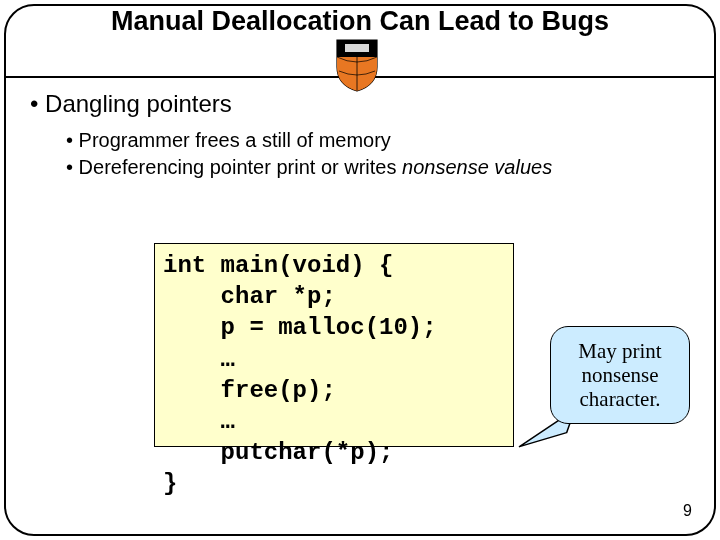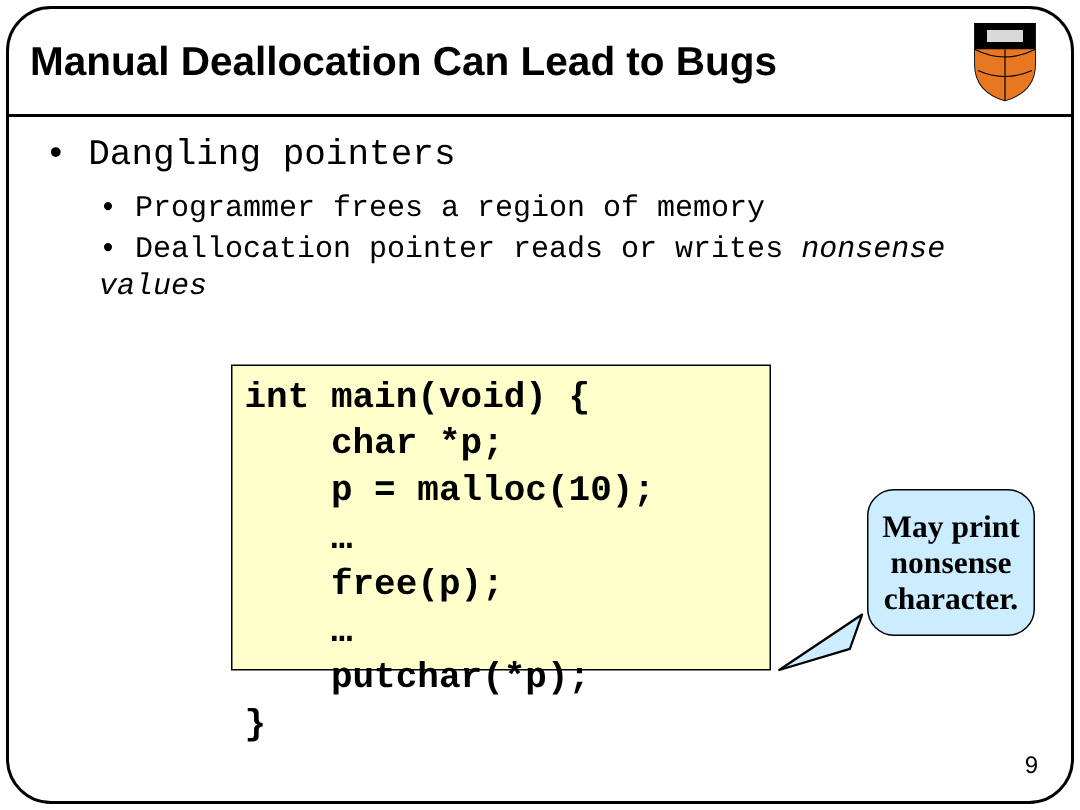--- a/index.html
+++ b/index.html
@@ -22,37 +22,37 @@
     background: #fff;
     overflow: hidden;
   }
   .title-bar {
     position: relative;
     height: 72px;
     border-bottom: 2px solid #000;
     display: flex;
     align-items: center;
     padding: 0 14px;
+    flex-direction: column;
   }
   .title-text {
     font-size: 27px;
     font-weight: bold;
     color: #000;
     flex: 1;
   }
   .shield {
     width: 48px;
     height: 56px;
     position: relative;
     margin-right: 6px;
   }
   .shield svg { width: 100%; height: 100%; }
   .body-area {
     padding: 12px 0 0 18px;
-    font-family: Liberation Mono, monospace;
   }
   .bullet-l1 {
     font-size: 24px;
     color: #000;
     margin: 0 0 10px 6px;
   }
   .bullet-l2 {
     font-size: 20px;
     margin: 0 0 2px 42px;
     line-height: 1.25;
@@ -70,34 +70,33 @@
     font-family: "Courier New", monospace;
     font-size: 24px;
     font-weight: bold;
     line-height: 1.3;
     white-space: pre;
   }
   .callout {
     position: absolute;
     right: 24px;
     top: 320px;
-    width: 112px;
+    width: 140px;
     height: 98px;
     background: #ccecff;
     border: 1.5px solid #000;
     border-radius: 18px;
     display: flex;
     align-items: center;
     justify-content: center;
     text-align: center;
     font-family: "Times New Roman", serif;
     font-size: 21px;
     line-height: 1.15;
     padding: 4px;
-    font-weight: bold;
   }
   .callout-tail {
     position: absolute;
     right: 154px;
     top: 395px;
     width: 0;
     height: 0;
     transform: rotate(10deg);
   }
   .callout-tail svg {
@@ -130,22 +129,22 @@
         <path d="M4 20 H44 V30 Q44 48 24 54 Q4 48 4 30 Z" fill="#e87722"></path>
         <path d="M24 20 V54" stroke="#000" stroke-width="0.8"></path>
         <path d="M4 20 Q24 30 44 20" fill="none" stroke="#000" stroke-width="0.7"></path>
         <path d="M6 34 Q24 42 42 34" fill="none" stroke="#000" stroke-width="0.7"></path>
       </svg>
     </div>
   </div>
 
   <div class="body-area">
     <div class="bullet-l1">• <span>Dangling pointers</span></div>
-    <div class="bullet-l2">• <span>Programmer frees a region of memory</span></div>
-    <div class="bullet-l2">• <span>Deallocation pointer reads or writes </span><span class="italic">nonsense values</span></div>
+    <div class="bullet-l2">• <span>Programmer frees a still of memory</span></div>
+    <div class="bullet-l2">• <span>Dereferencing pointer print or writes </span><span class="italic">nonsense values</span></div>
   </div>
 
   <div class="code-box">int main(void) {
     char *p;
     p = malloc(10);
     …
     free(p);
     …
     putchar(*p);
 }</div>

